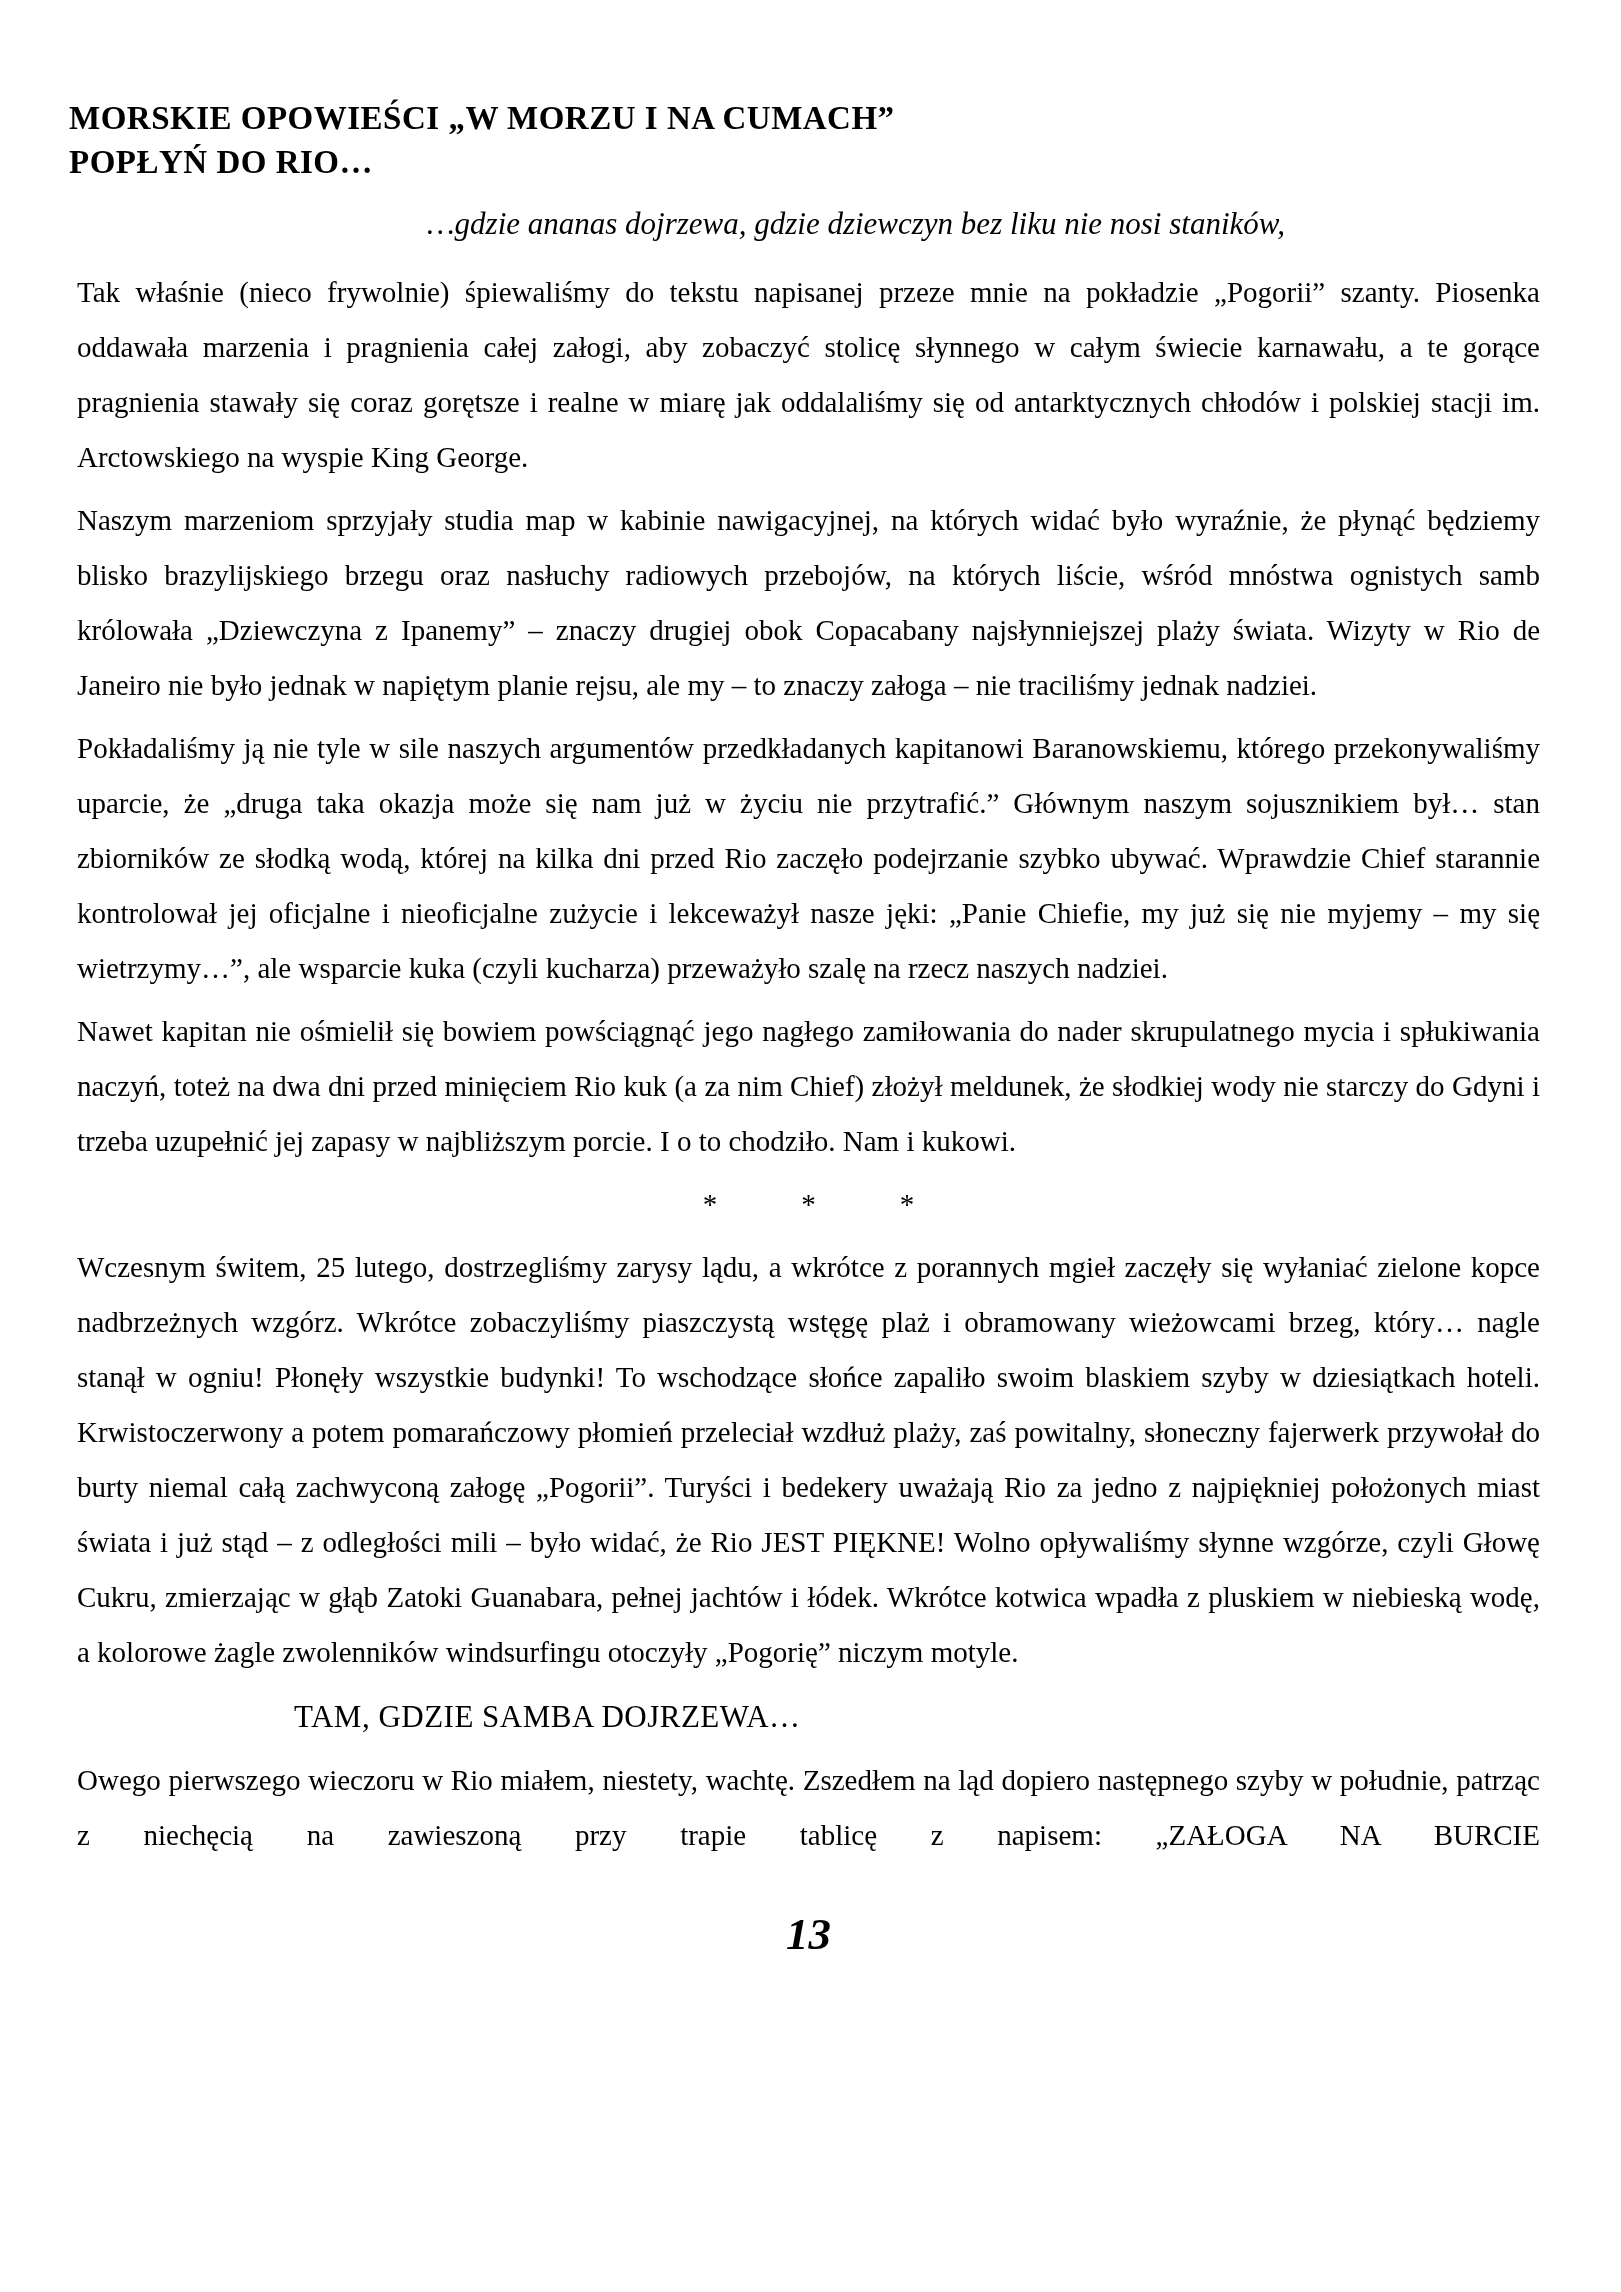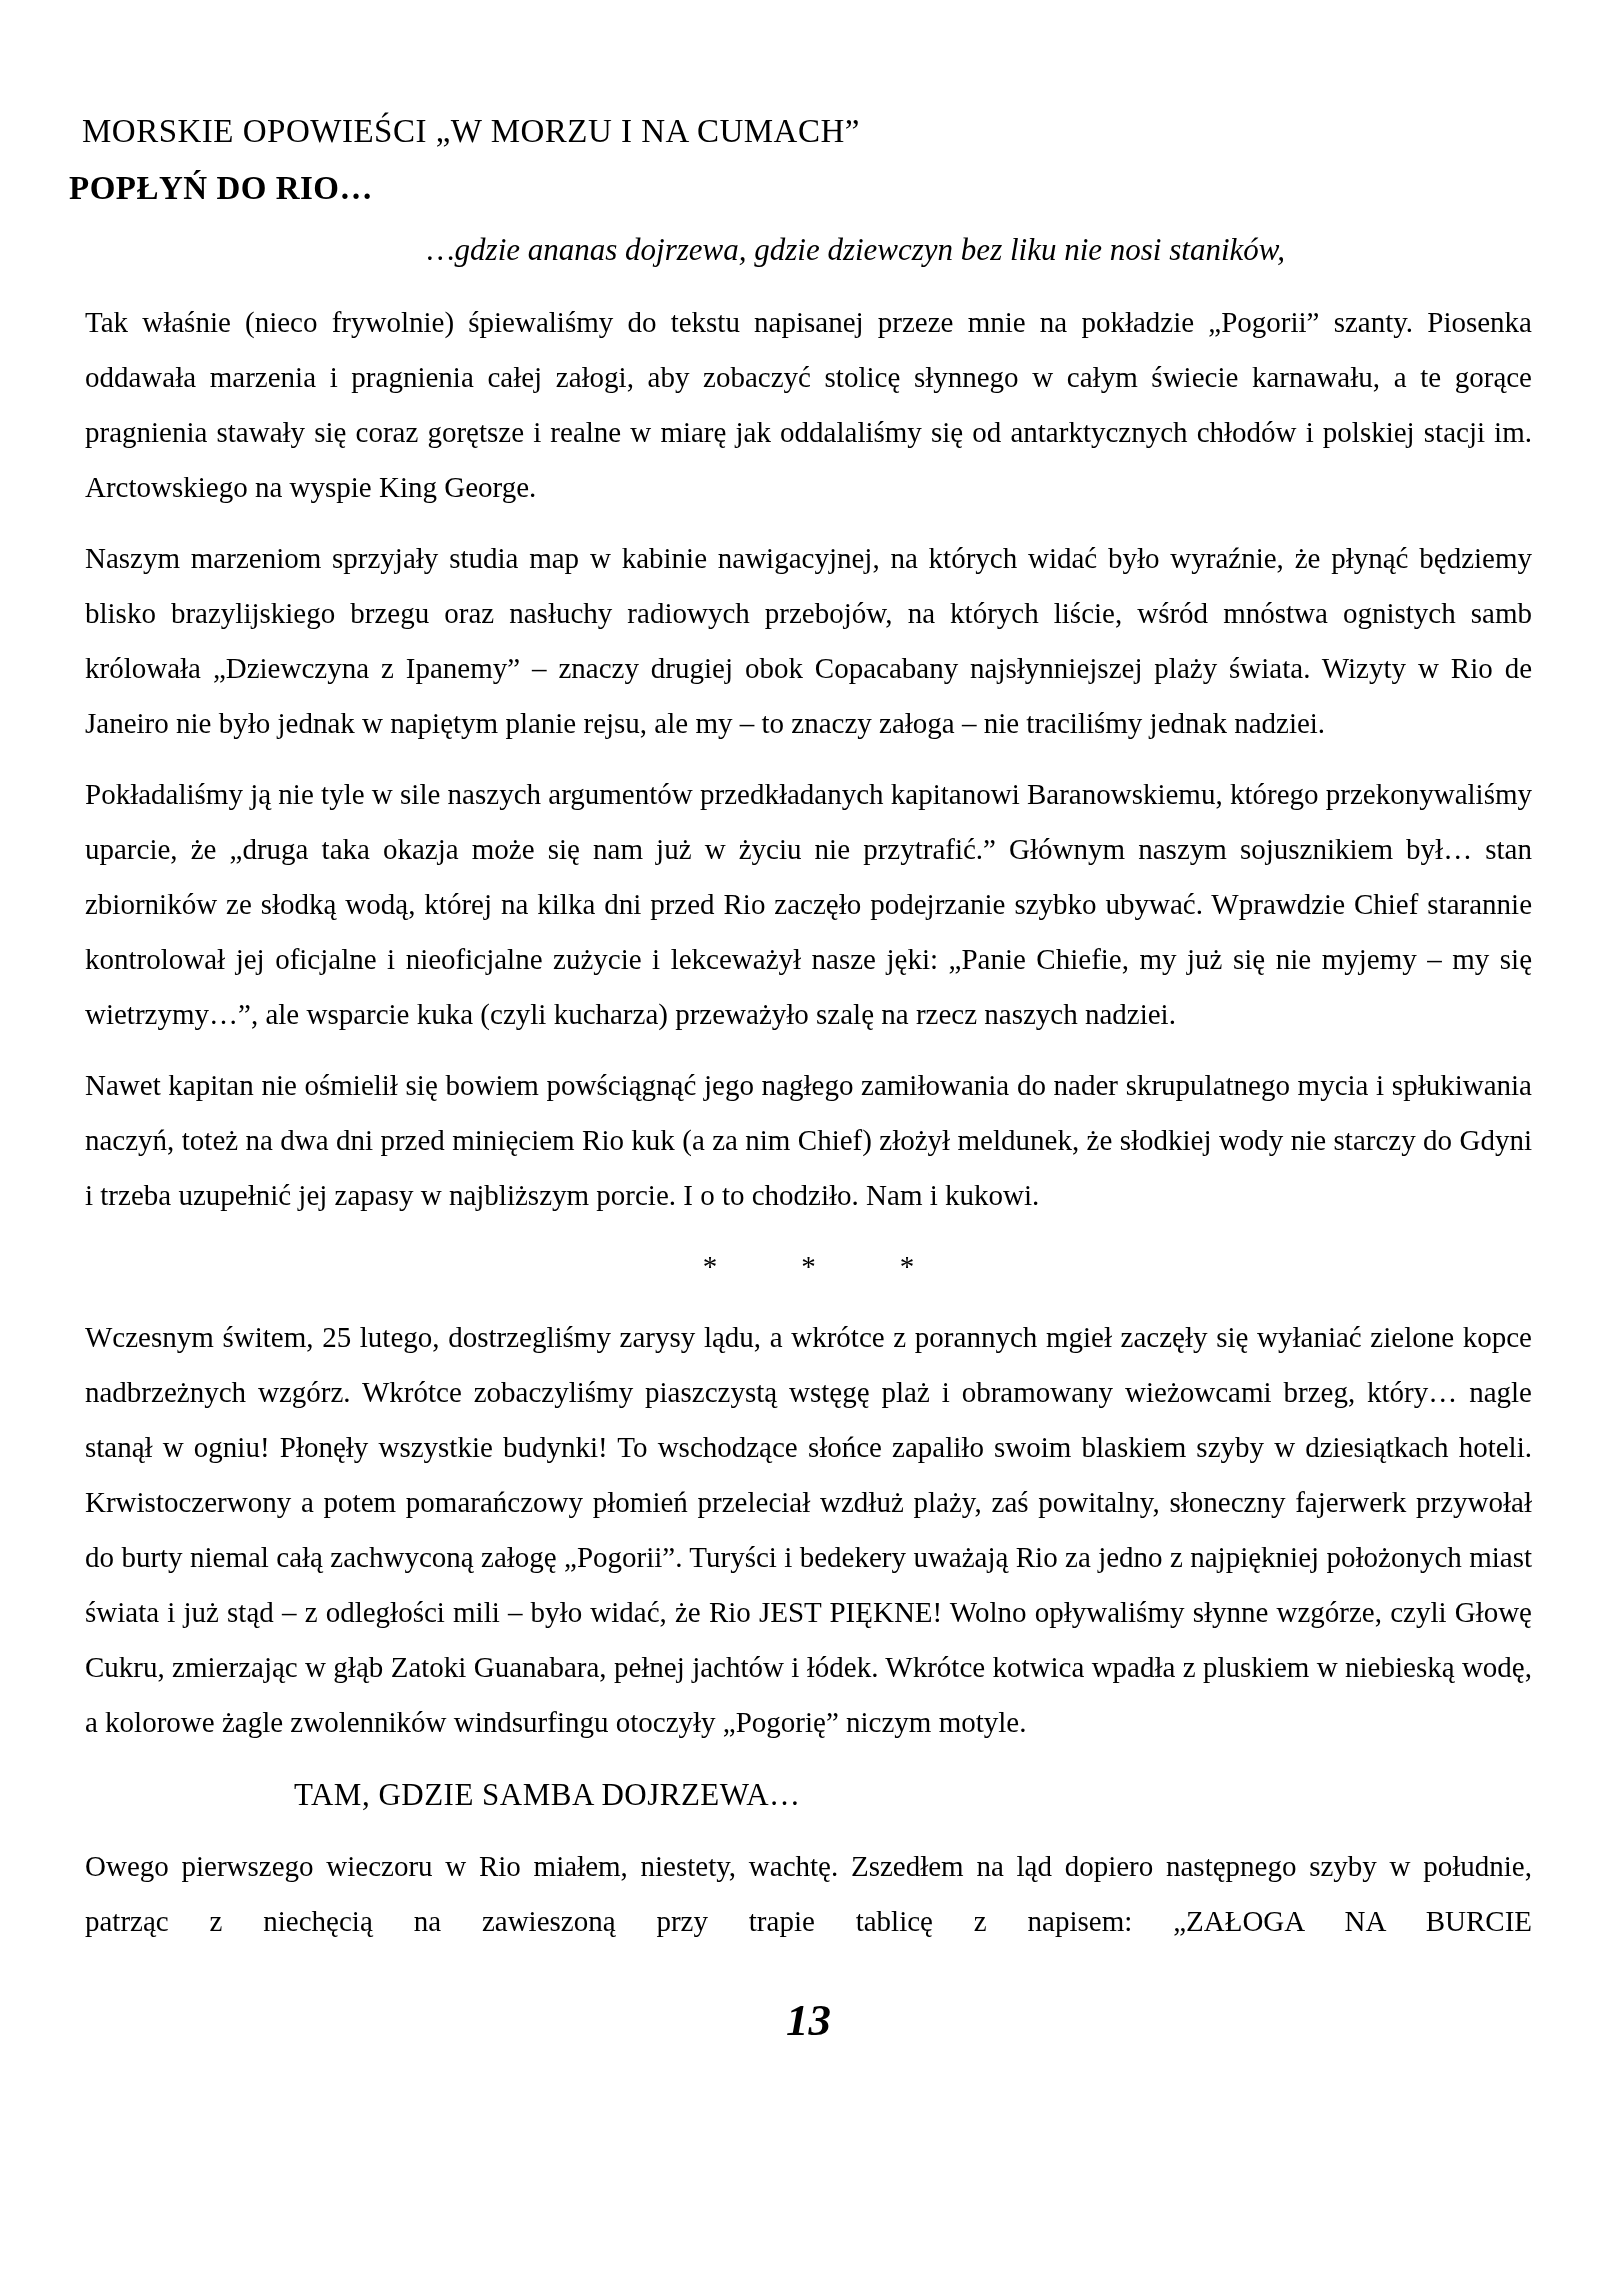--- a/index.html
+++ b/index.html
@@ -15,45 +15,45 @@
     font-family: "Liberation Serif", "DejaVu Serif", serif;
   }
   .page {
     box-sizing: border-box;
     width: 1621px;
     height: 2293px;
     padding: 96px 73px 0 69px;
     background: #ffffff;
   }
   .series-title {
-    margin: 13px;
+    margin: 0;
     font-size: 33px;
     line-height: 44px;
-    font-weight: normal;
+    font-weight: bold;
     letter-spacing: 0.5px;
   }
   .byline {
     font-size: 29px;
     line-height: 43px;
   }
   .article-title {
     margin: 0;
     font-size: 33px;
     line-height: 44px;
     font-weight: bold;
     letter-spacing: 0.5px;
   }
   .epigraph {
     margin: 9.8px 0 11.8px 358px;
     font-style: italic;
     font-size: 31px;
     line-height: 59px;
   }
   .body-text p {
-    margin: 16px;
+    margin: 8px;
     font-size: 29px;
     line-height: 55px;
     text-align: justify;
   }
   .body-text p.continued {
     text-align-last: justify;
   }
   .separator {
     display: flex;
     justify-content: center;

